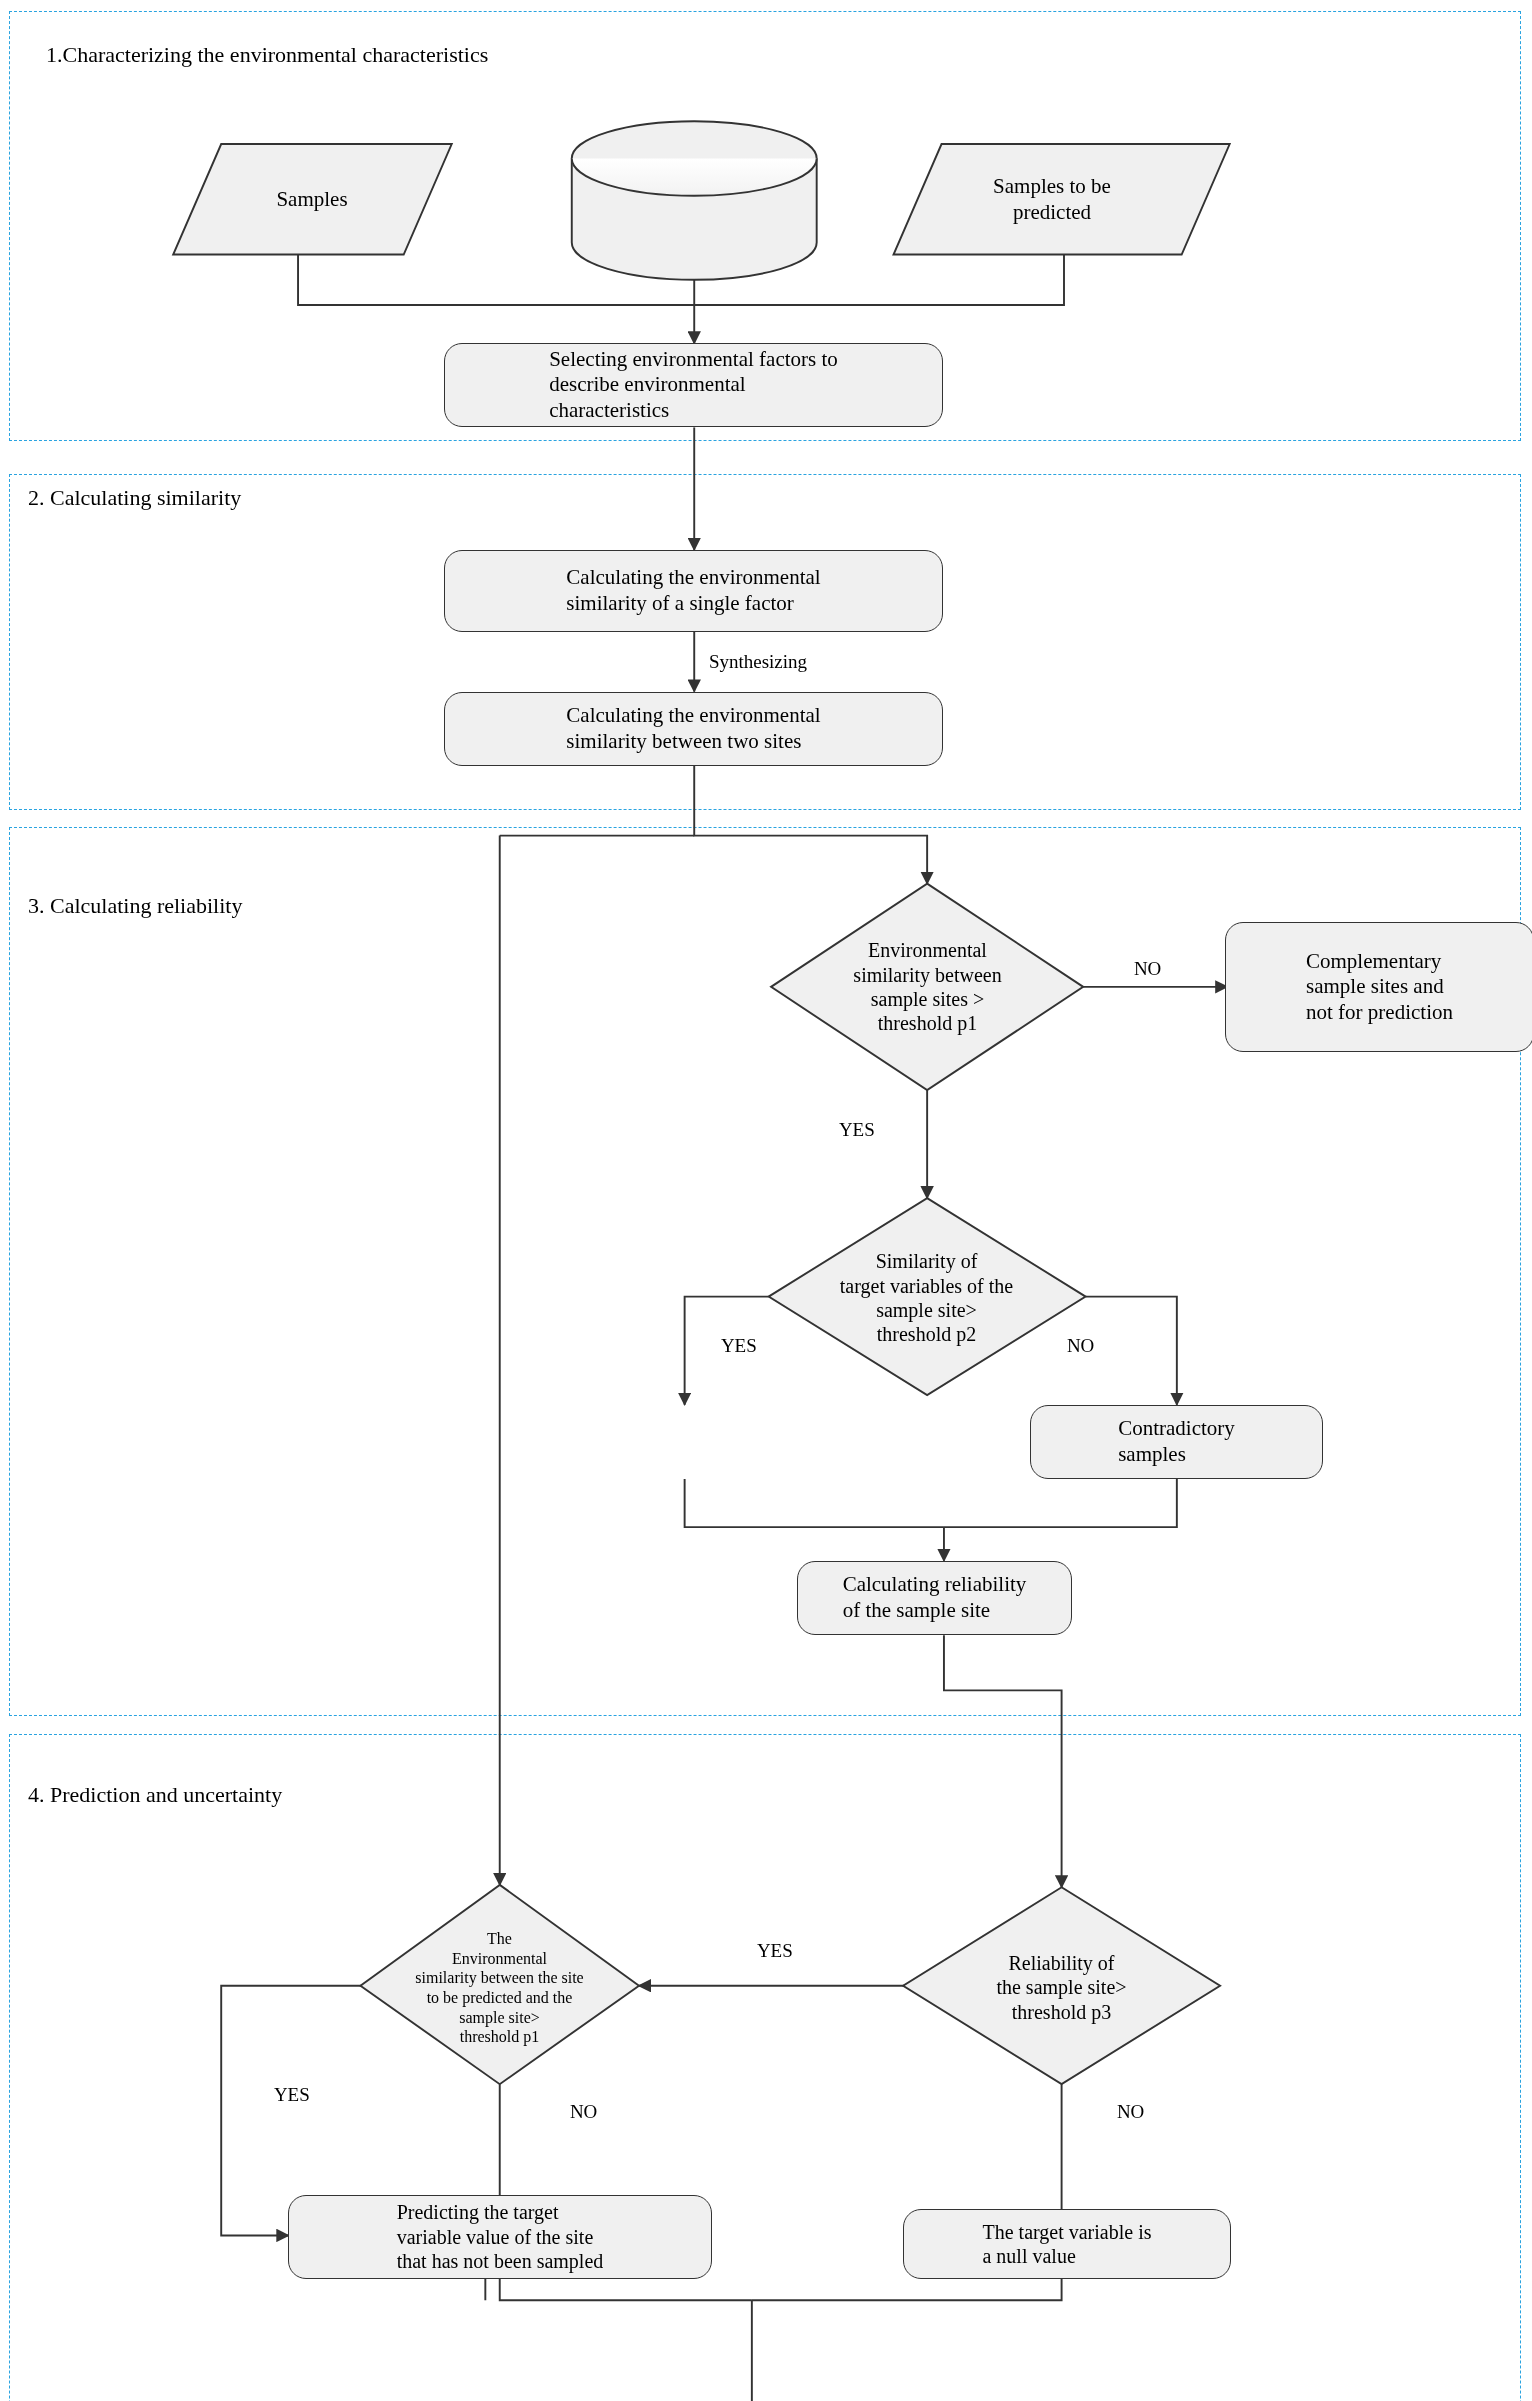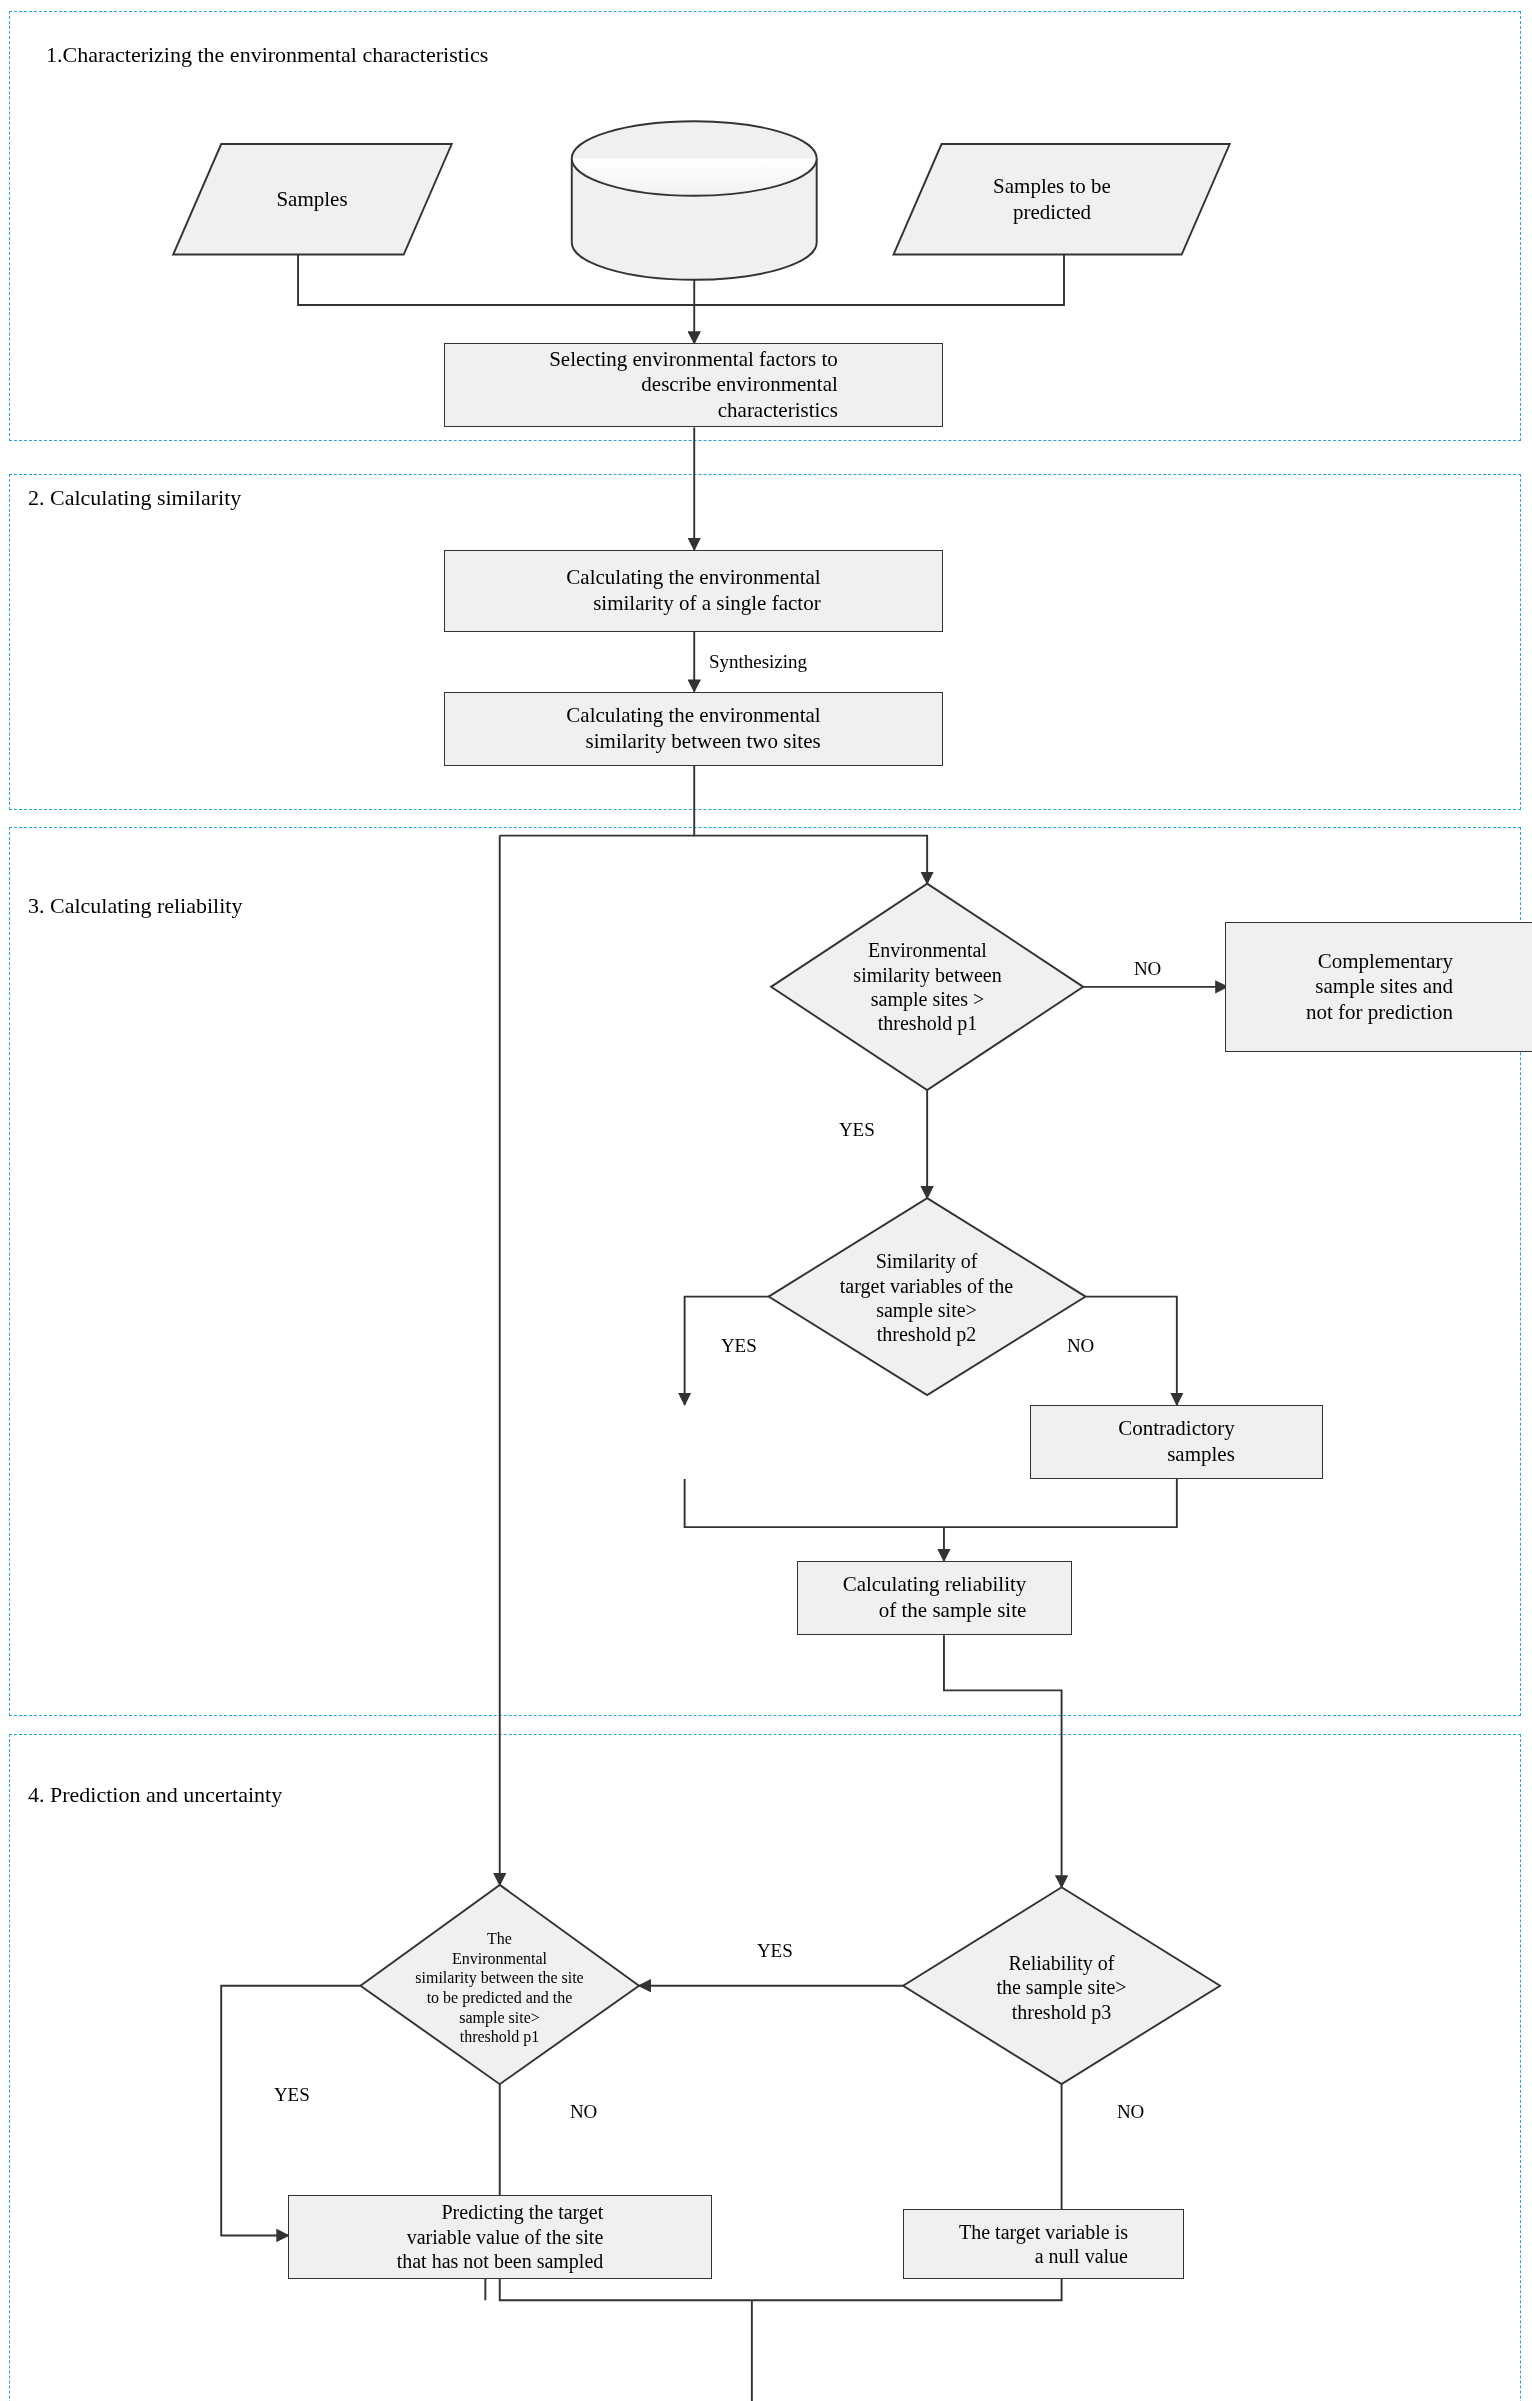--- a/index.html
+++ b/index.html
@@ -24,23 +24,24 @@
     width: 1533px;
     height: 2598px;
     pointer-events: none;
   }
   .node {
     position: absolute;
     box-sizing: border-box;
     display: flex;
     align-items: center;
     justify-content: center;
-    text-align: right;
+    text-align: left;
     color: #000000;
     line-height: 1.22;
+    border-radius: 18px;
   }
   .rect {
     background: #f0f0f0;
     border: 1.4px solid #333333;
   }
   .para-label, .cyl-label, .diamond-label, .stadium-label {
     position: absolute;
     display: flex;
     align-items: center;
     justify-content: center;
@@ -222,21 +223,21 @@
 threshold p1</div>
 
   <div class="diamond-label" style="left:927px; top:1936px; width:269px; height:103px; font-size:20px; white-space:pre-line;">Reliability of
 the sample site&gt;
 threshold p3</div>
 
   <div class="node rect" style="left:288px; top:2195px; width:424px; height:84px; font-size:20px; white-space:pre-line;">Predicting the target
 variable value of the site
 that has not been sampled</div>
 
-  <div class="node rect" style="left:903px; top:2209px; width:281px; height:70px; font-size:20px; white-space:pre-line;">The target variable is
+  <div class="node rect" style="left:903px; top:2209px; width:328px; height:70px; font-size:20px; white-space:pre-line;">The target variable is
 a null value</div>
 
   <div class="edge-label" style="left:706px; top:651px;">Synthesizing</div>
   <div class="edge-label" style="left:1131px; top:958px;">NO</div>
   <div class="edge-label" style="left:836px; top:1119px;">YES</div>
   <div class="edge-label" style="left:718px; top:1335px;">YES</div>
   <div class="edge-label" style="left:1064px; top:1335px;">NO</div>
   <div class="edge-label" style="left:754px; top:1940px;">YES</div>
   <div class="edge-label" style="left:271px; top:2084px;">YES</div>
   <div class="edge-label" style="left:567px; top:2101px;">NO</div>

